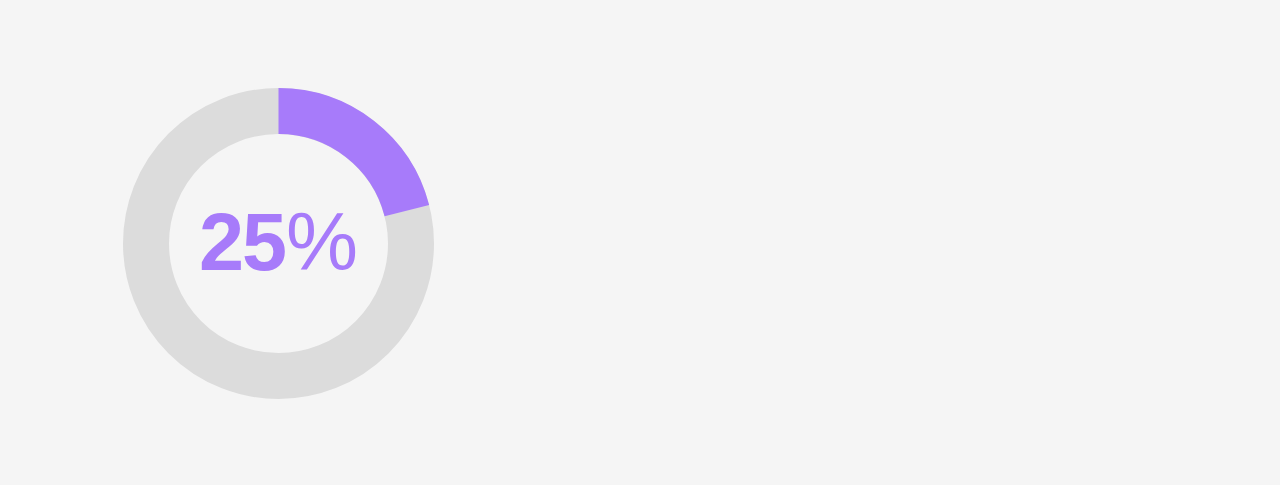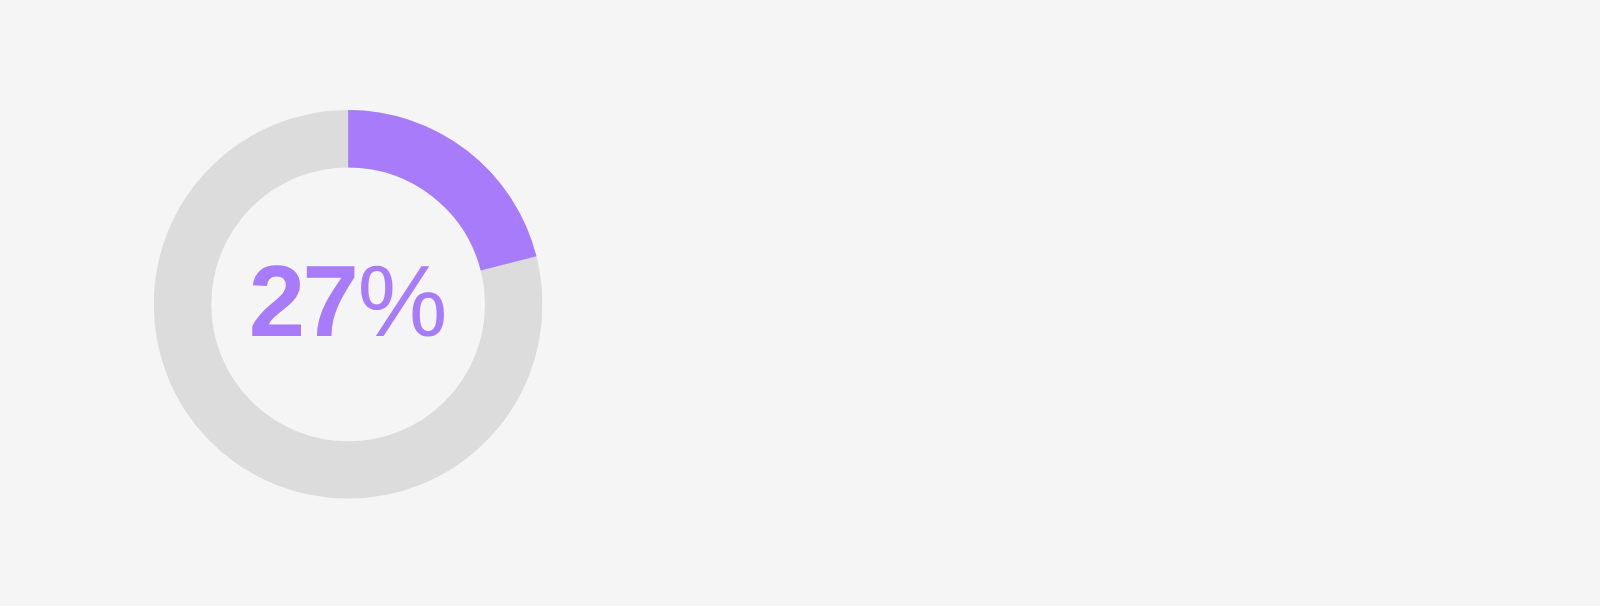--- a/index.html
+++ b/index.html
@@ -97,19 +97,19 @@
 <div class="infographic">
 
   <div class="donut-wrap">
     <svg class="donut-svg" viewBox="0 0 311 311">
 
       <circle cx="155.5" cy="155.5" r="132.5" fill="none" stroke="#dcdcdc" stroke-width="46"></circle>
 
       <circle cx="155.5" cy="155.5" r="132.5" fill="none" stroke="#a77bfa" stroke-width="46" stroke-dasharray="174.83 657.69" stroke-dashoffset="0" transform="rotate(-90 155.5 155.5)"></circle>
     </svg>
     <div class="donut-center-label">
-      <span class="pct-value" style="color: rgb(167, 123, 250);">27</span>
+      <span class="pct-value" style="color: rgb(167, 123, 250);">25</span>
         <span class="pct-symbol" style="color: rgb(167, 123, 250);">%</span>
     </div>
   </div>
 
 
 </div>
 
 </body></html>

